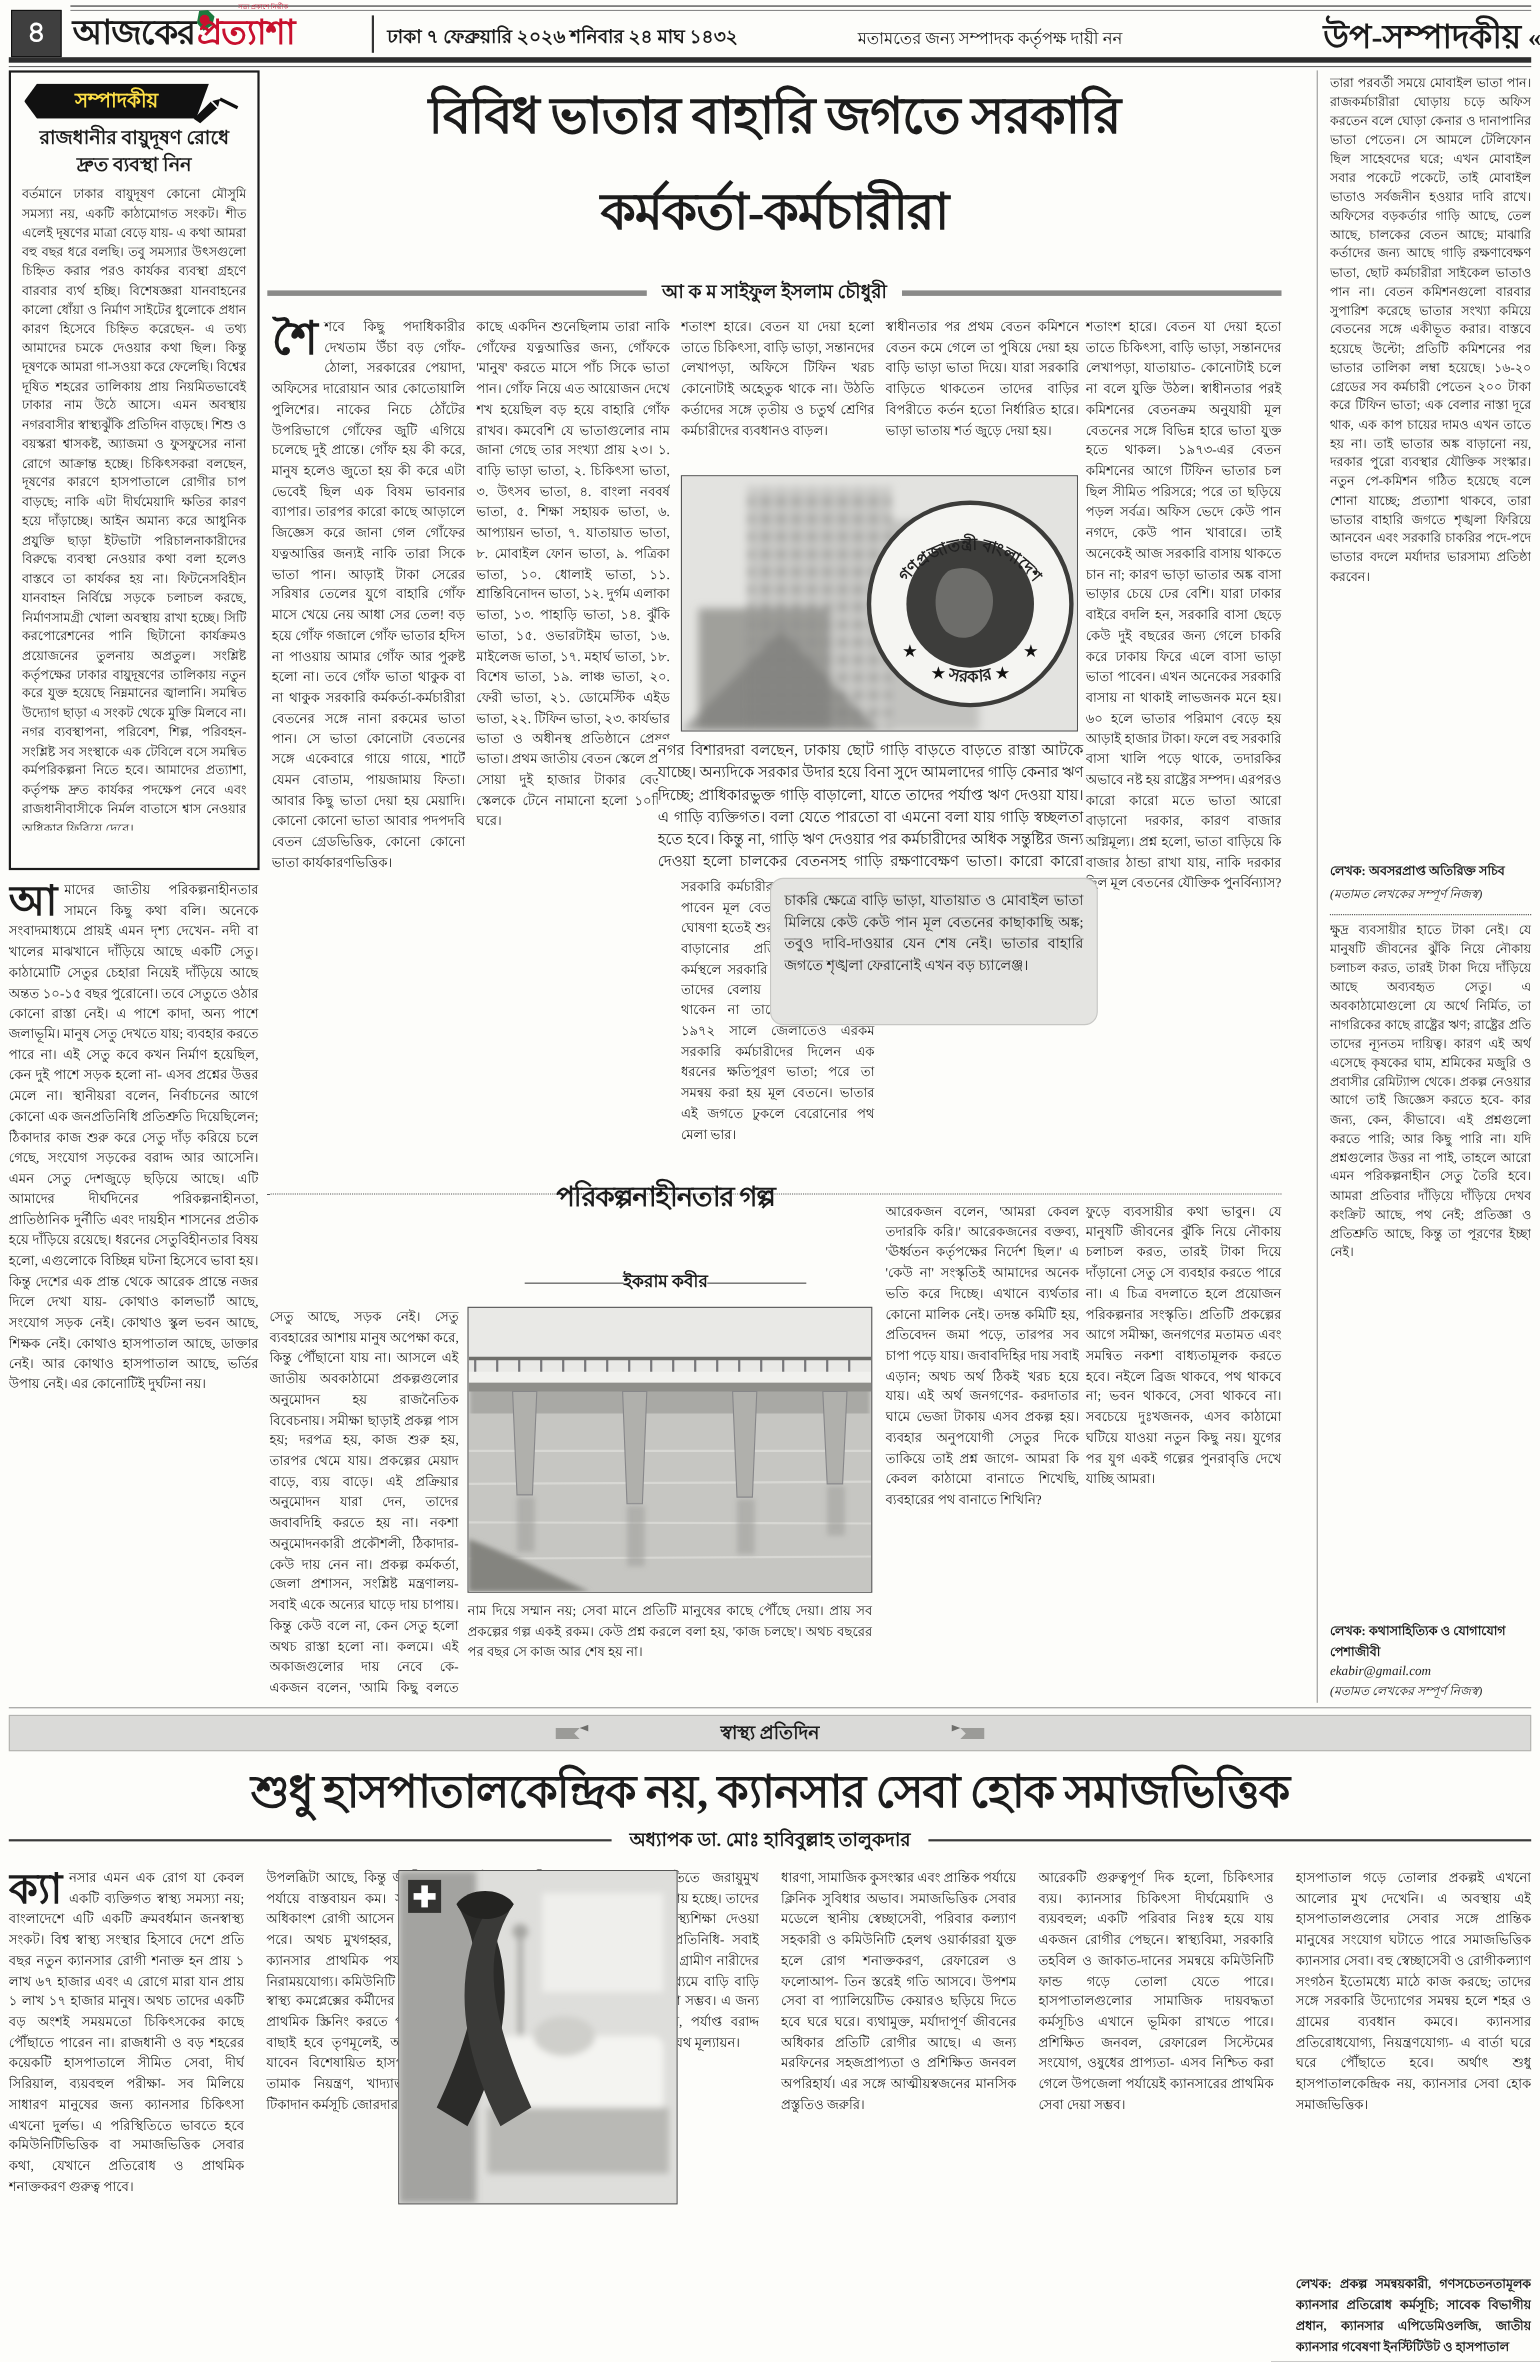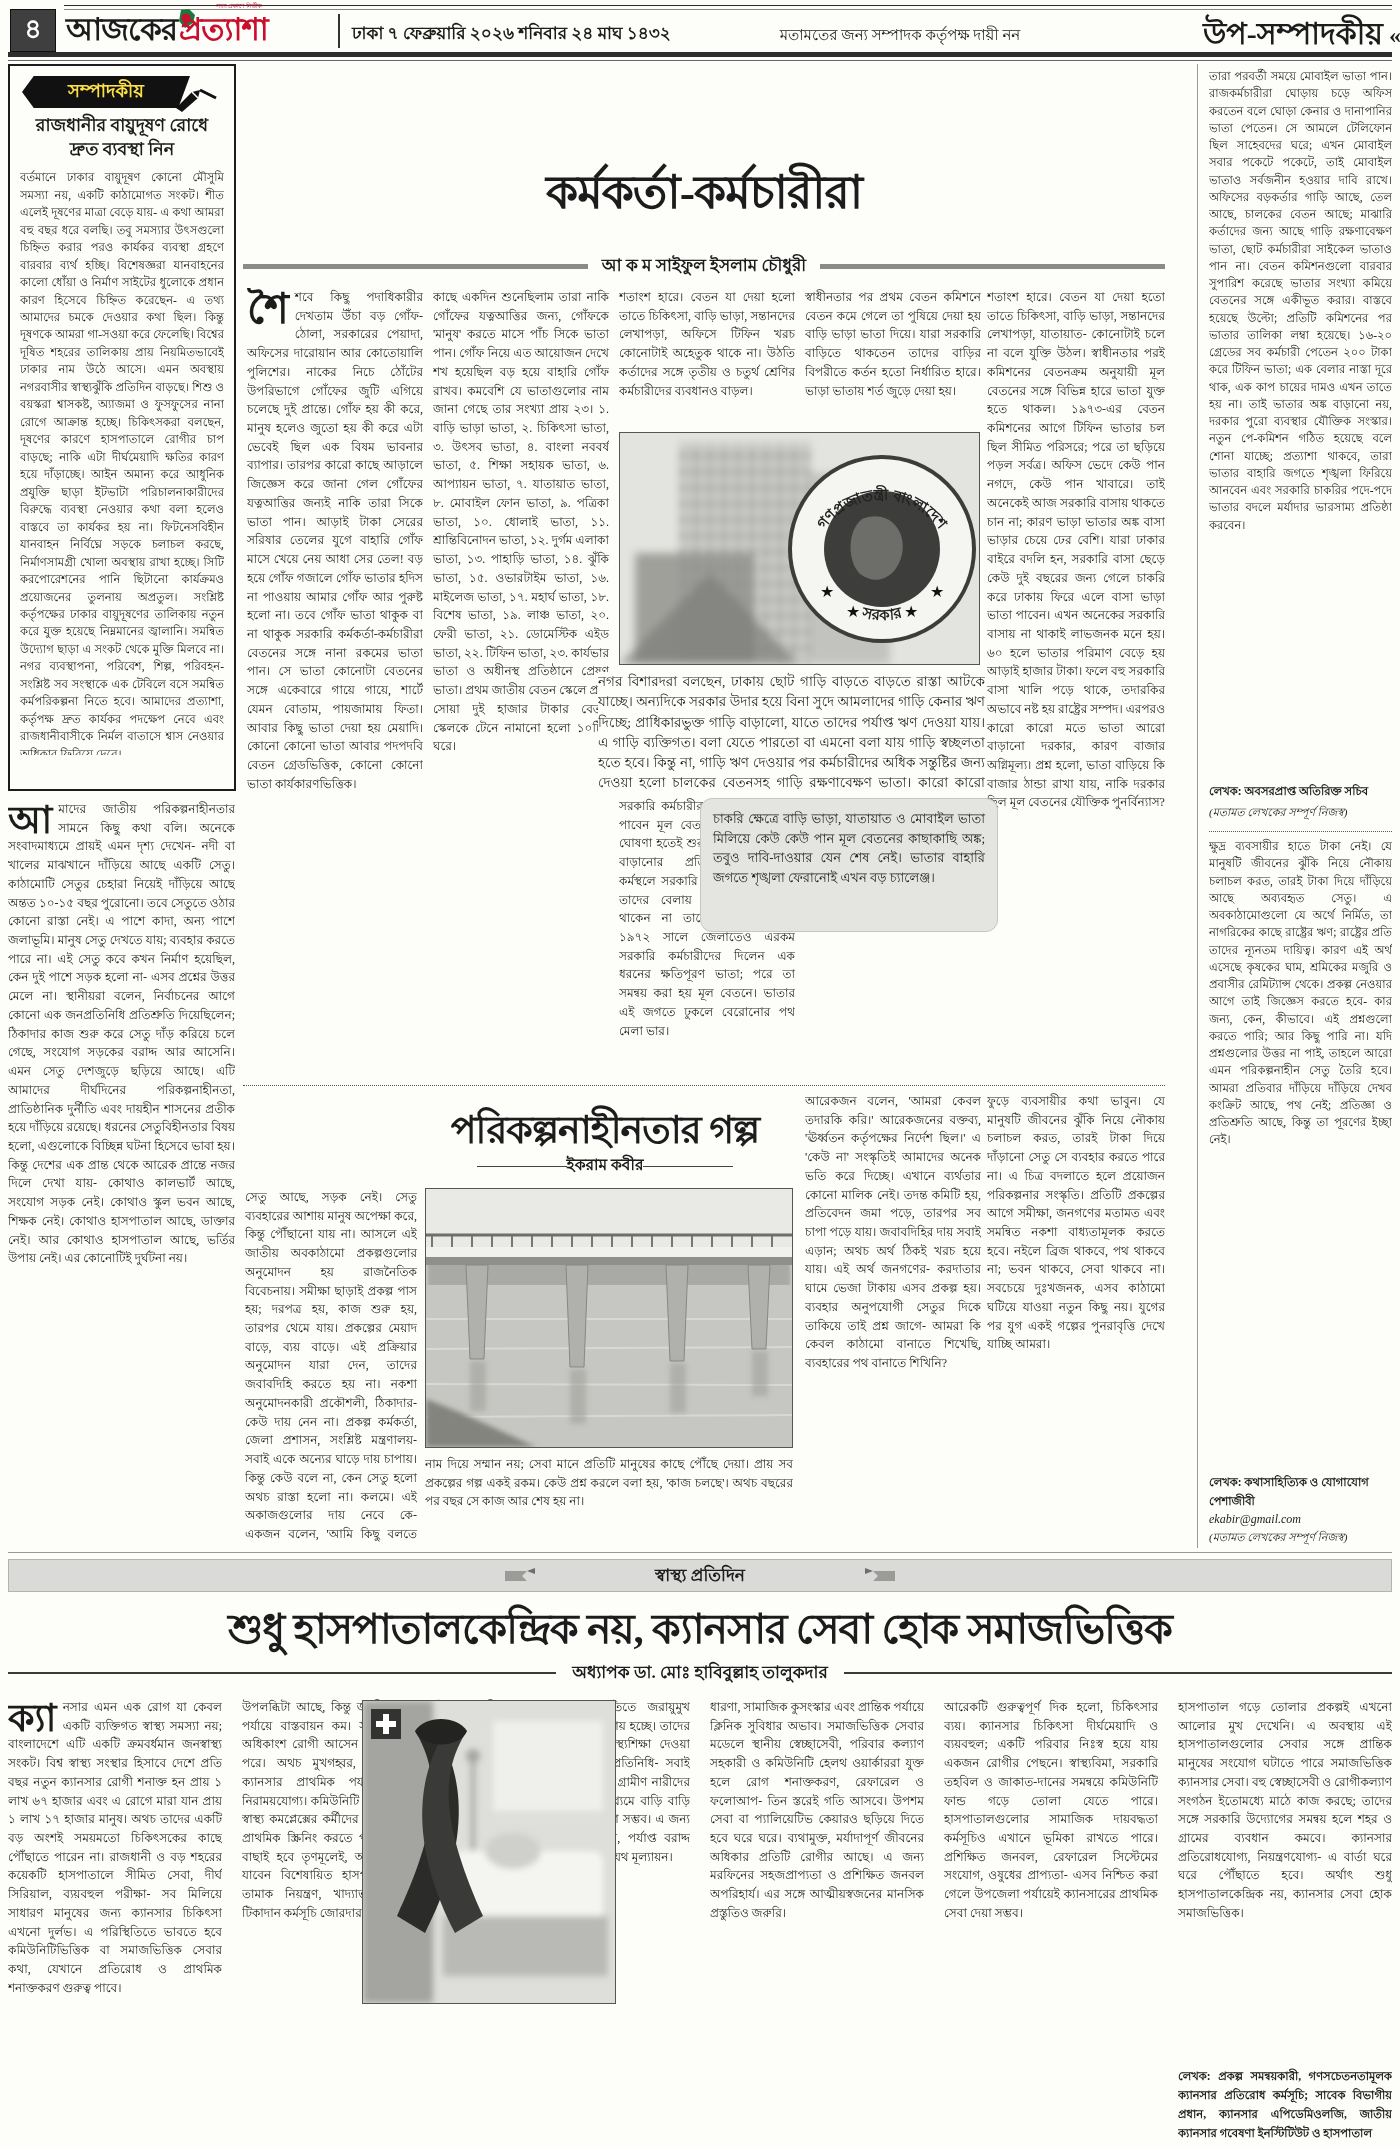--- a/index.html
+++ b/index.html
@@ -51,21 +51,21 @@
            font-size:13px;line-height:1.5;}
   .photo{border:1px solid #555;background:#e9e9e7;overflow:hidden;}
   .vline{left:1197px;top:64px;width:1px;height:1484px;background:#9a9a98;}
   .dotted{border-top:1.5px dotted #555;}
   .colnote{font-weight:bold;font-size:11.5px;margin-top:6px;}
   .colnote2{font-style:italic;font-size:11px;margin-top:2px;}
   .rcflex{display:flex;flex-direction:column;}
   .rcflex .fill{flex:1;overflow:hidden;}
 
   
-  .midhead{left:333px;top:1100px;width:544px;height:58px;text-align:center;font-size:38px;font-weight:bold;letter-spacing:-1px;}
+  .midhead{left:333px;top:1068px;width:544px;height:58px;text-align:center;font-size:25px;font-weight:bold;letter-spacing:-1px;}
   .midby{left:333px;top:1154px;width:544px;height:24px;display:flex;align-items:center;justify-content:center;gap:0;}
   .midby .ln{width:90px;height:1px;background:#444;}
   .midby .nm{font-size:15.5px;font-weight:bold;}
 
   
   .healthbar{left:8px;top:1559px;width:1384px;height:33px;background:#dadad8;border:1px solid #b3b3b0;
              display:flex;align-items:center;justify-content:center;gap:120px;}
   .healthbar .lbl{font-size:17px;font-weight:bold;}
   .h2head{left:8px;top:1597px;width:1384px;height:58px;text-align:center;font-size:41px;font-weight:bold;letter-spacing:-1px;}
   .h2by{left:8px;top:1660px;width:1384px;height:26px;display:flex;align-items:center;gap:16px;}
@@ -122,21 +122,21 @@
         <path d="M2 20 L18 4 L26 2 L24 10 L8 24 Z" fill="#111"></path>
         <path d="M24 10 L18 4" stroke="#fff" stroke-width="1.5"></path>
         <path d="M26 2 L42 10" stroke="#111" stroke-width="3"></path>
       </svg>
     </div>
     <div class="edtitle">রাজধানীর বায়ুদূষণ রোধে দ্রুত ব্যবস্থা নিন</div>
     <div class="edbody just">বর্তমানে ঢাকার বায়ুদূষণ কোনো মৌসুমি সমস্যা নয়, একটি কাঠামোগত সংকট। শীত এলেই দূষণের মাত্রা বেড়ে যায়- এ কথা আমরা বহু বছর ধরে বলছি। তবু সমস্যার উৎসগুলো চিহ্নিত করার পরও কার্যকর ব্যবস্থা গ্রহণে বারবার ব্যর্থ হচ্ছি। বিশেষজ্ঞরা যানবাহনের কালো ধোঁয়া ও নির্মাণ সাইটের ধুলোকে প্রধান কারণ হিসেবে চিহ্নিত করেছেন- এ তথ্য আমাদের চমকে দেওয়ার কথা ছিল। কিন্তু দূষণকে আমরা গা-সওয়া করে ফেলেছি। বিশ্বের দূষিত শহরের তালিকায় প্রায় নিয়মিতভাবেই ঢাকার নাম উঠে আসে। এমন অবস্থায় নগরবাসীর স্বাস্থ্যঝুঁকি প্রতিদিন বাড়ছে। শিশু ও বয়স্করা শ্বাসকষ্ট, অ্যাজমা ও ফুসফুসের নানা রোগে আক্রান্ত হচ্ছে। চিকিৎসকরা বলছেন, দূষণের কারণে হাসপাতালে রোগীর চাপ বাড়ছে; নাকি এটা দীর্ঘমেয়াদি ক্ষতির কারণ হয়ে দাঁড়াচ্ছে। আইন অমান্য করে আধুনিক প্রযুক্তি ছাড়া ইটভাটা পরিচালনাকারীদের বিরুদ্ধে ব্যবস্থা নেওয়ার কথা বলা হলেও বাস্তবে তা কার্যকর হয় না। ফিটনেসবিহীন যানবাহন নির্বিঘ্নে সড়কে চলাচল করছে, নির্মাণসামগ্রী খোলা অবস্থায় রাখা হচ্ছে। সিটি করপোরেশনের পানি ছিটানো কার্যক্রমও প্রয়োজনের তুলনায় অপ্রতুল। সংশ্লিষ্ট কর্তৃপক্ষের ঢাকার বায়ুদূষণের তালিকায় নতুন করে যুক্ত হয়েছে নিম্নমানের জ্বালানি। সমন্বিত উদ্যোগ ছাড়া এ সংকট থেকে মুক্তি মিলবে না। নগর ব্যবস্থাপনা, পরিবেশ, শিল্প, পরিবহন- সংশ্লিষ্ট সব সংস্থাকে এক টেবিলে বসে সমন্বিত কর্মপরিকল্পনা নিতে হবে। আমাদের প্রত্যাশা, কর্তৃপক্ষ দ্রুত কার্যকর পদক্ষেপ নেবে এবং রাজধানীবাসীকে নির্মল বাতাসে শ্বাস নেওয়ার অধিকার ফিরিয়ে দেবে।</div>
   </div>
 
   <div class="abs mainhead">
-    <br>
+    <span>বিবিধ ভাতার বাহারি জগতে সরকারি</span><br>
     <span>কর্মকর্তা-কর্মচারীরা</span>
   </div>
 
   <div class="abs mainby">
     <span class="bar"></span>
     <span class="nm">আ ক ম সাইফুল ইসলাম চৌধুরী</span>
     <span class="bar"></span>
   </div>
 
   <div class="abs just bodytxt" style="left:247px;top:288px;width:176px;height:792px;">

